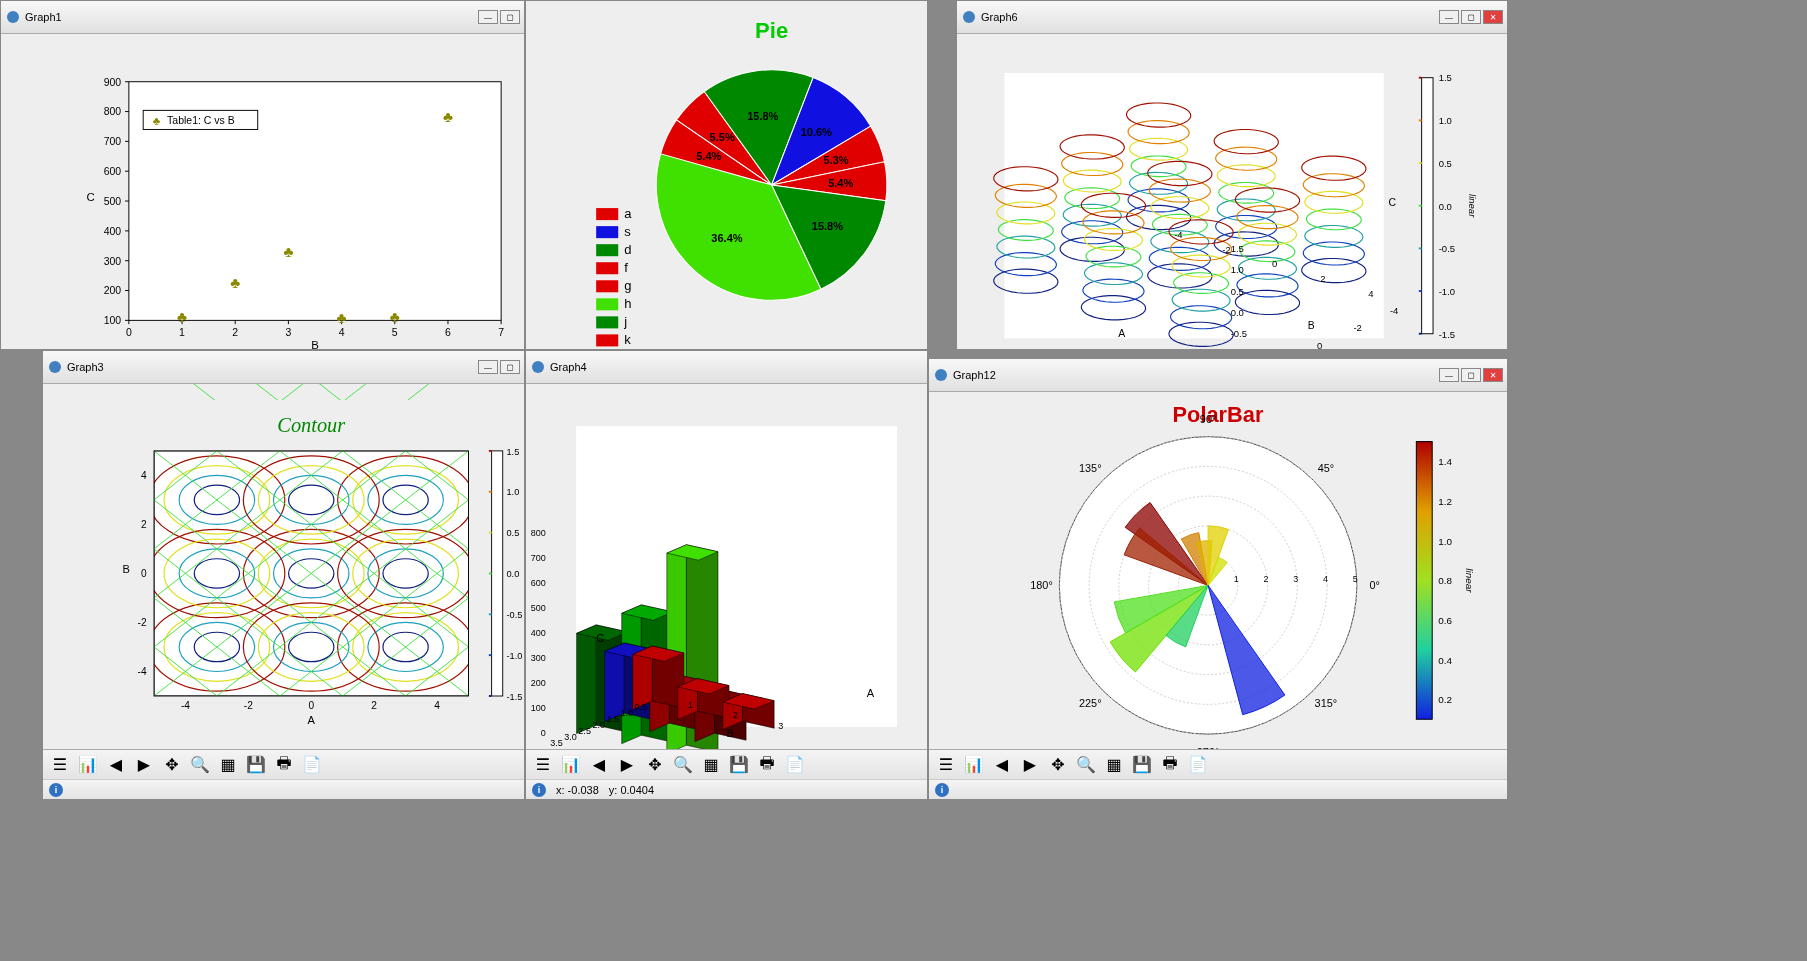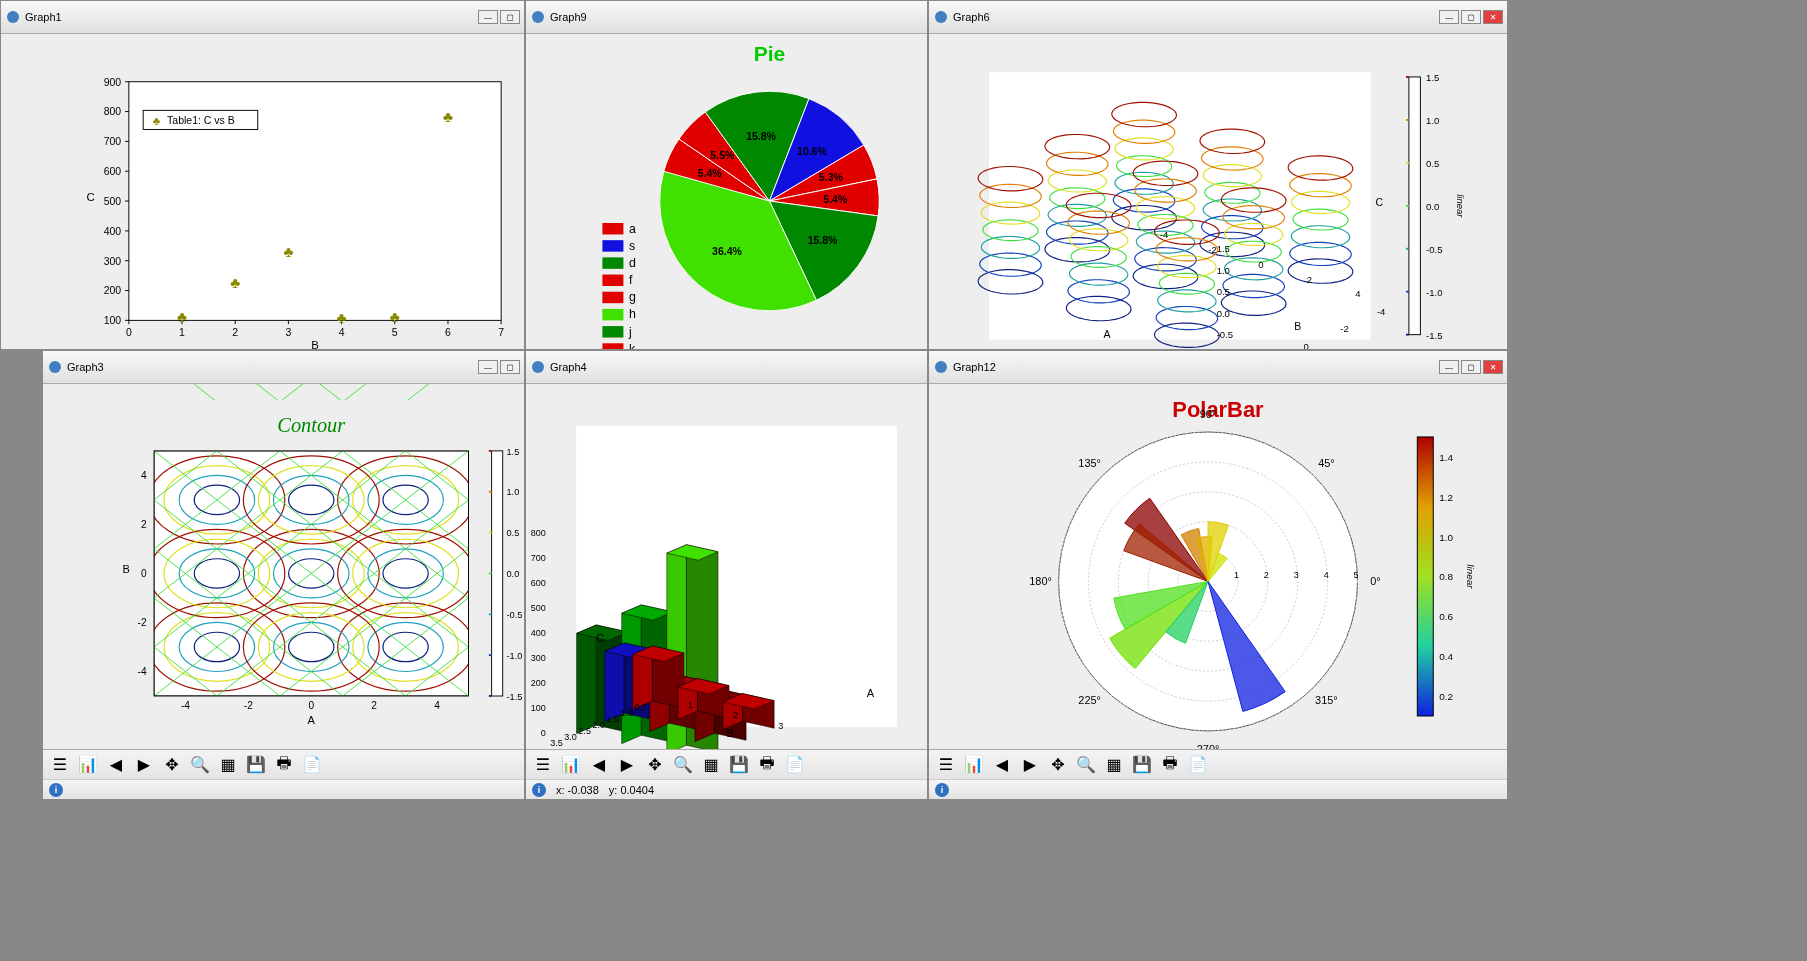--- a/index.html
+++ b/index.html
@@ -138,27 +138,20 @@
           <text x="398.57142857142856" y="301.25" text-anchor="middle" font-size="16" fill="#8a8a00">♣</text>
           <text x="454.2857142857143" y="92.5" text-anchor="middle" font-size="16" fill="#8a8a00">♣</text>
           <rect x="135" y="80" width="120" height="20" class="legend-box"></rect>
           <text x="145" y="95" font-size="12" fill="#8a8a00">♣</text>
           <text x="160" y="94" font-size="11">Table1: C vs B</text>
         </svg>
     </div>
   </div>
 
   <div class="panel" style="grid-column:2;grid-row:1;">
-    <div class="titlebar">
-      <svg class="icon" viewBox="0 0 16 16">
-          <circle cx="8" cy="8" r="6" fill="#4080c0"></circle>
-        </svg>
-      <span>Graph9</span>
-      <span class="spacer"></span>
-    </div>
     <div class="plot-area">
       <svg id="svg-graph9" viewBox="0 0 400 330" width="100%" height="100%">
           <text x="245" y="28" class="chart-title-pie">Pie</text>
           <path d="M 245 175 L 133.91852997675713 145.23580981321015 A 115 115 0 0 1 150.15732927607803 109.9625660872624 Z" fill="#e00000" stroke="white" stroke-width="1"></path>
           <text x="182.32300412522355" y="150.14529175137523" text-anchor="middle" font-size="11" font-weight="bold" fill="black">5.4%</text>
           <path d="M 245 175 L 150.15732927607803 109.9625660872624 A 115 115 0 0 1 177.79500014129516 81.68072013784352 Z" fill="#e00000" stroke="white" stroke-width="1"></path>
           <text x="195.650856829722" y="130.77488135463634" text-anchor="middle" font-size="11" font-weight="bold" fill="black">5.5%</text>
           <path d="M 245 175 L 177.79500014129516 81.68072013784352 A 115 115 0 0 1 286.43708156602236 67.72480122931113 Z" fill="#008800" stroke="white" stroke-width="1"></path>
           <text x="236.20865222421554" y="110.562348051053" text-anchor="middle" font-size="11" font-weight="bold" fill="black">15.8%</text>
           <path d="M 245 175 L 286.43708156602236 67.72480122931113 A 115 115 0 0 1 343.8625107035115 116.25305133542614 Z" fill="#1010e0" stroke="white" stroke-width="1"></path>
@@ -184,21 +177,21 @@
           <rect x="70" y="288" width="22" height="12" fill="#40e000"></rect>
           <text x="98" y="298" font-size="13">h</text>
           <rect x="70" y="306" width="22" height="12" fill="#008800"></rect>
           <text x="98" y="316" font-size="13">j</text>
           <rect x="70" y="324" width="22" height="12" fill="#e00000"></rect>
           <text x="98" y="334" font-size="13">k</text>
         </svg>
     </div>
   </div>
 
-  <div class="panel" style="grid-column:3;grid-row:1;">
+  <div class="panel" style="grid-column:3;grid-row:1;margin-left:28px;">
     <div class="titlebar">
       <svg class="icon" viewBox="0 0 16 16">
           <circle cx="8" cy="8" r="6" fill="#4080c0"></circle>
         </svg>
       <span>Graph6</span>
       <span class="spacer"></span>
       <div class="winbtn">—</div>
       <div class="winbtn">▢</div>
       <div class="winbtn close">✕</div>
     </div>
@@ -502,21 +495,21 @@
       <div class="tb-icon">🖶</div>
       <div class="tb-icon">📄</div>
     </div>
     <div class="statusbar">
       <div class="info-icon">i</div>
       <span>x: -0.038</span>
       <span>y: 0.0404</span>
     </div>
   </div>
 
-  <div class="panel" style="grid-column:3;grid-row:2;">
+  <div class="panel" style="grid-column:3;grid-row:2;margin-top:8px;">
     <div class="titlebar">
       <svg class="icon" viewBox="0 0 16 16">
           <circle cx="8" cy="8" r="6" fill="#4080c0"></circle>
         </svg>
       <span>Graph12</span>
       <span class="spacer"></span>
       <div class="winbtn">—</div>
       <div class="winbtn">▢</div>
       <div class="winbtn close">✕</div>
     </div>

